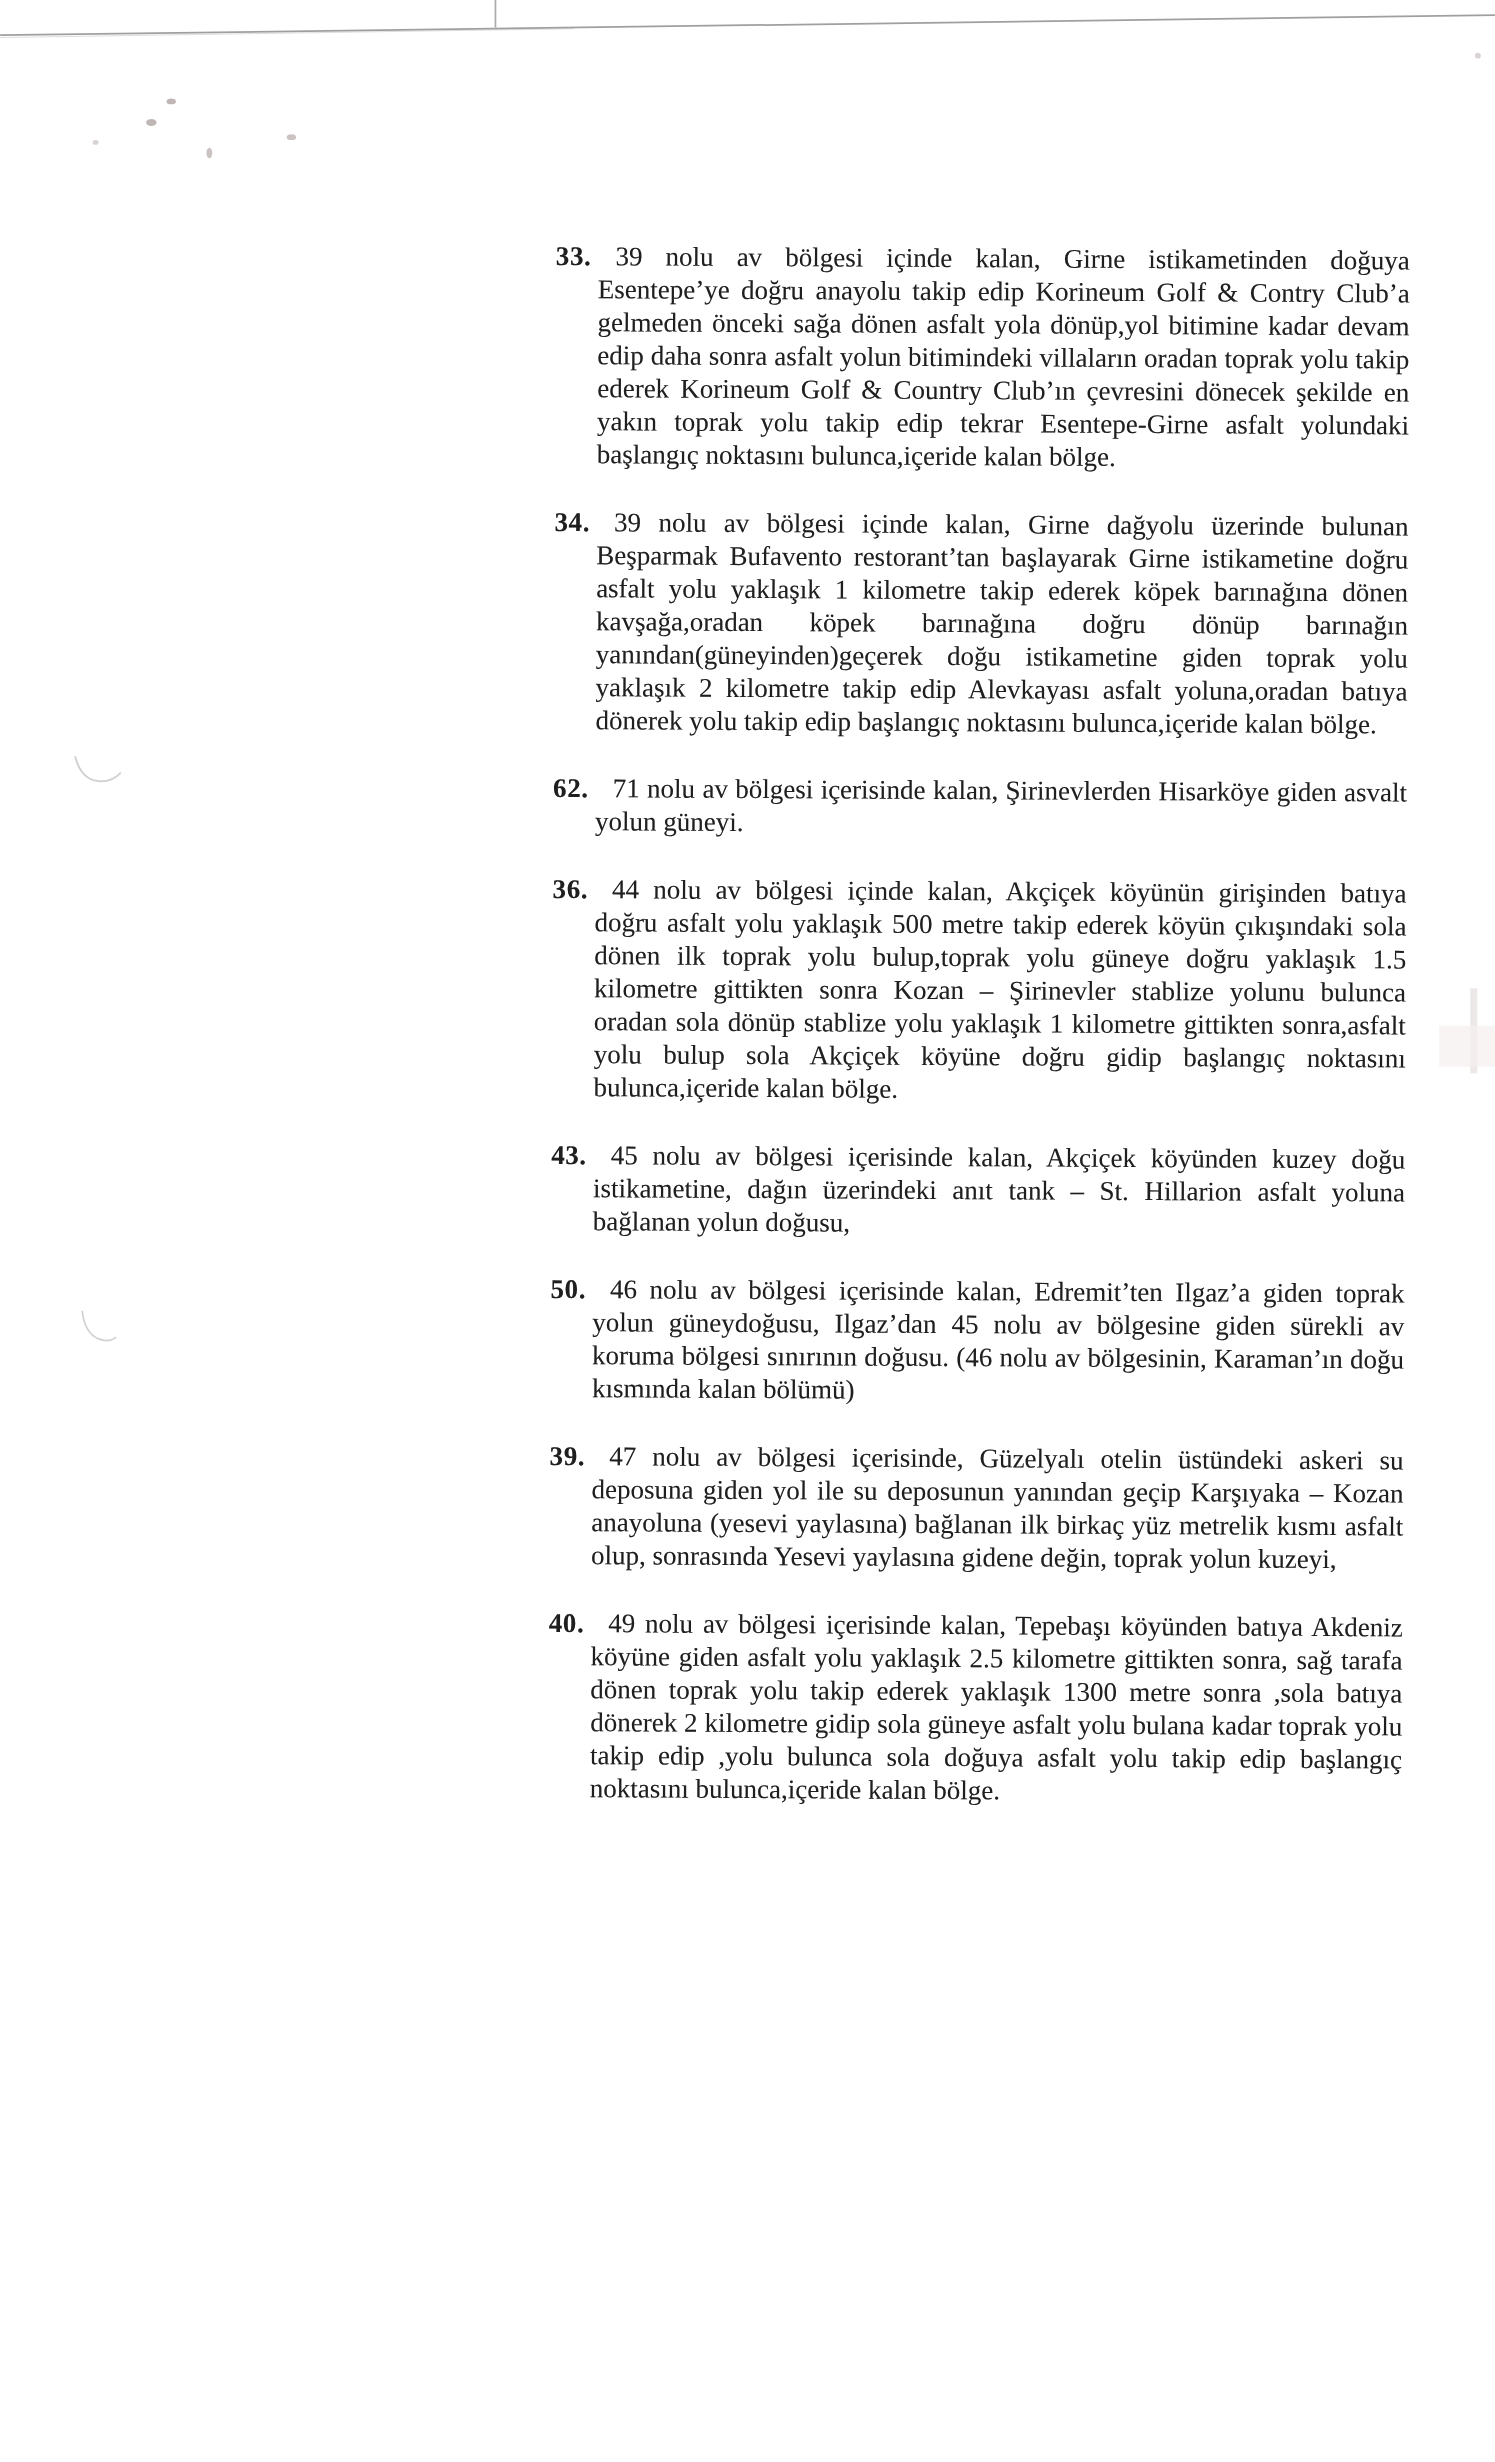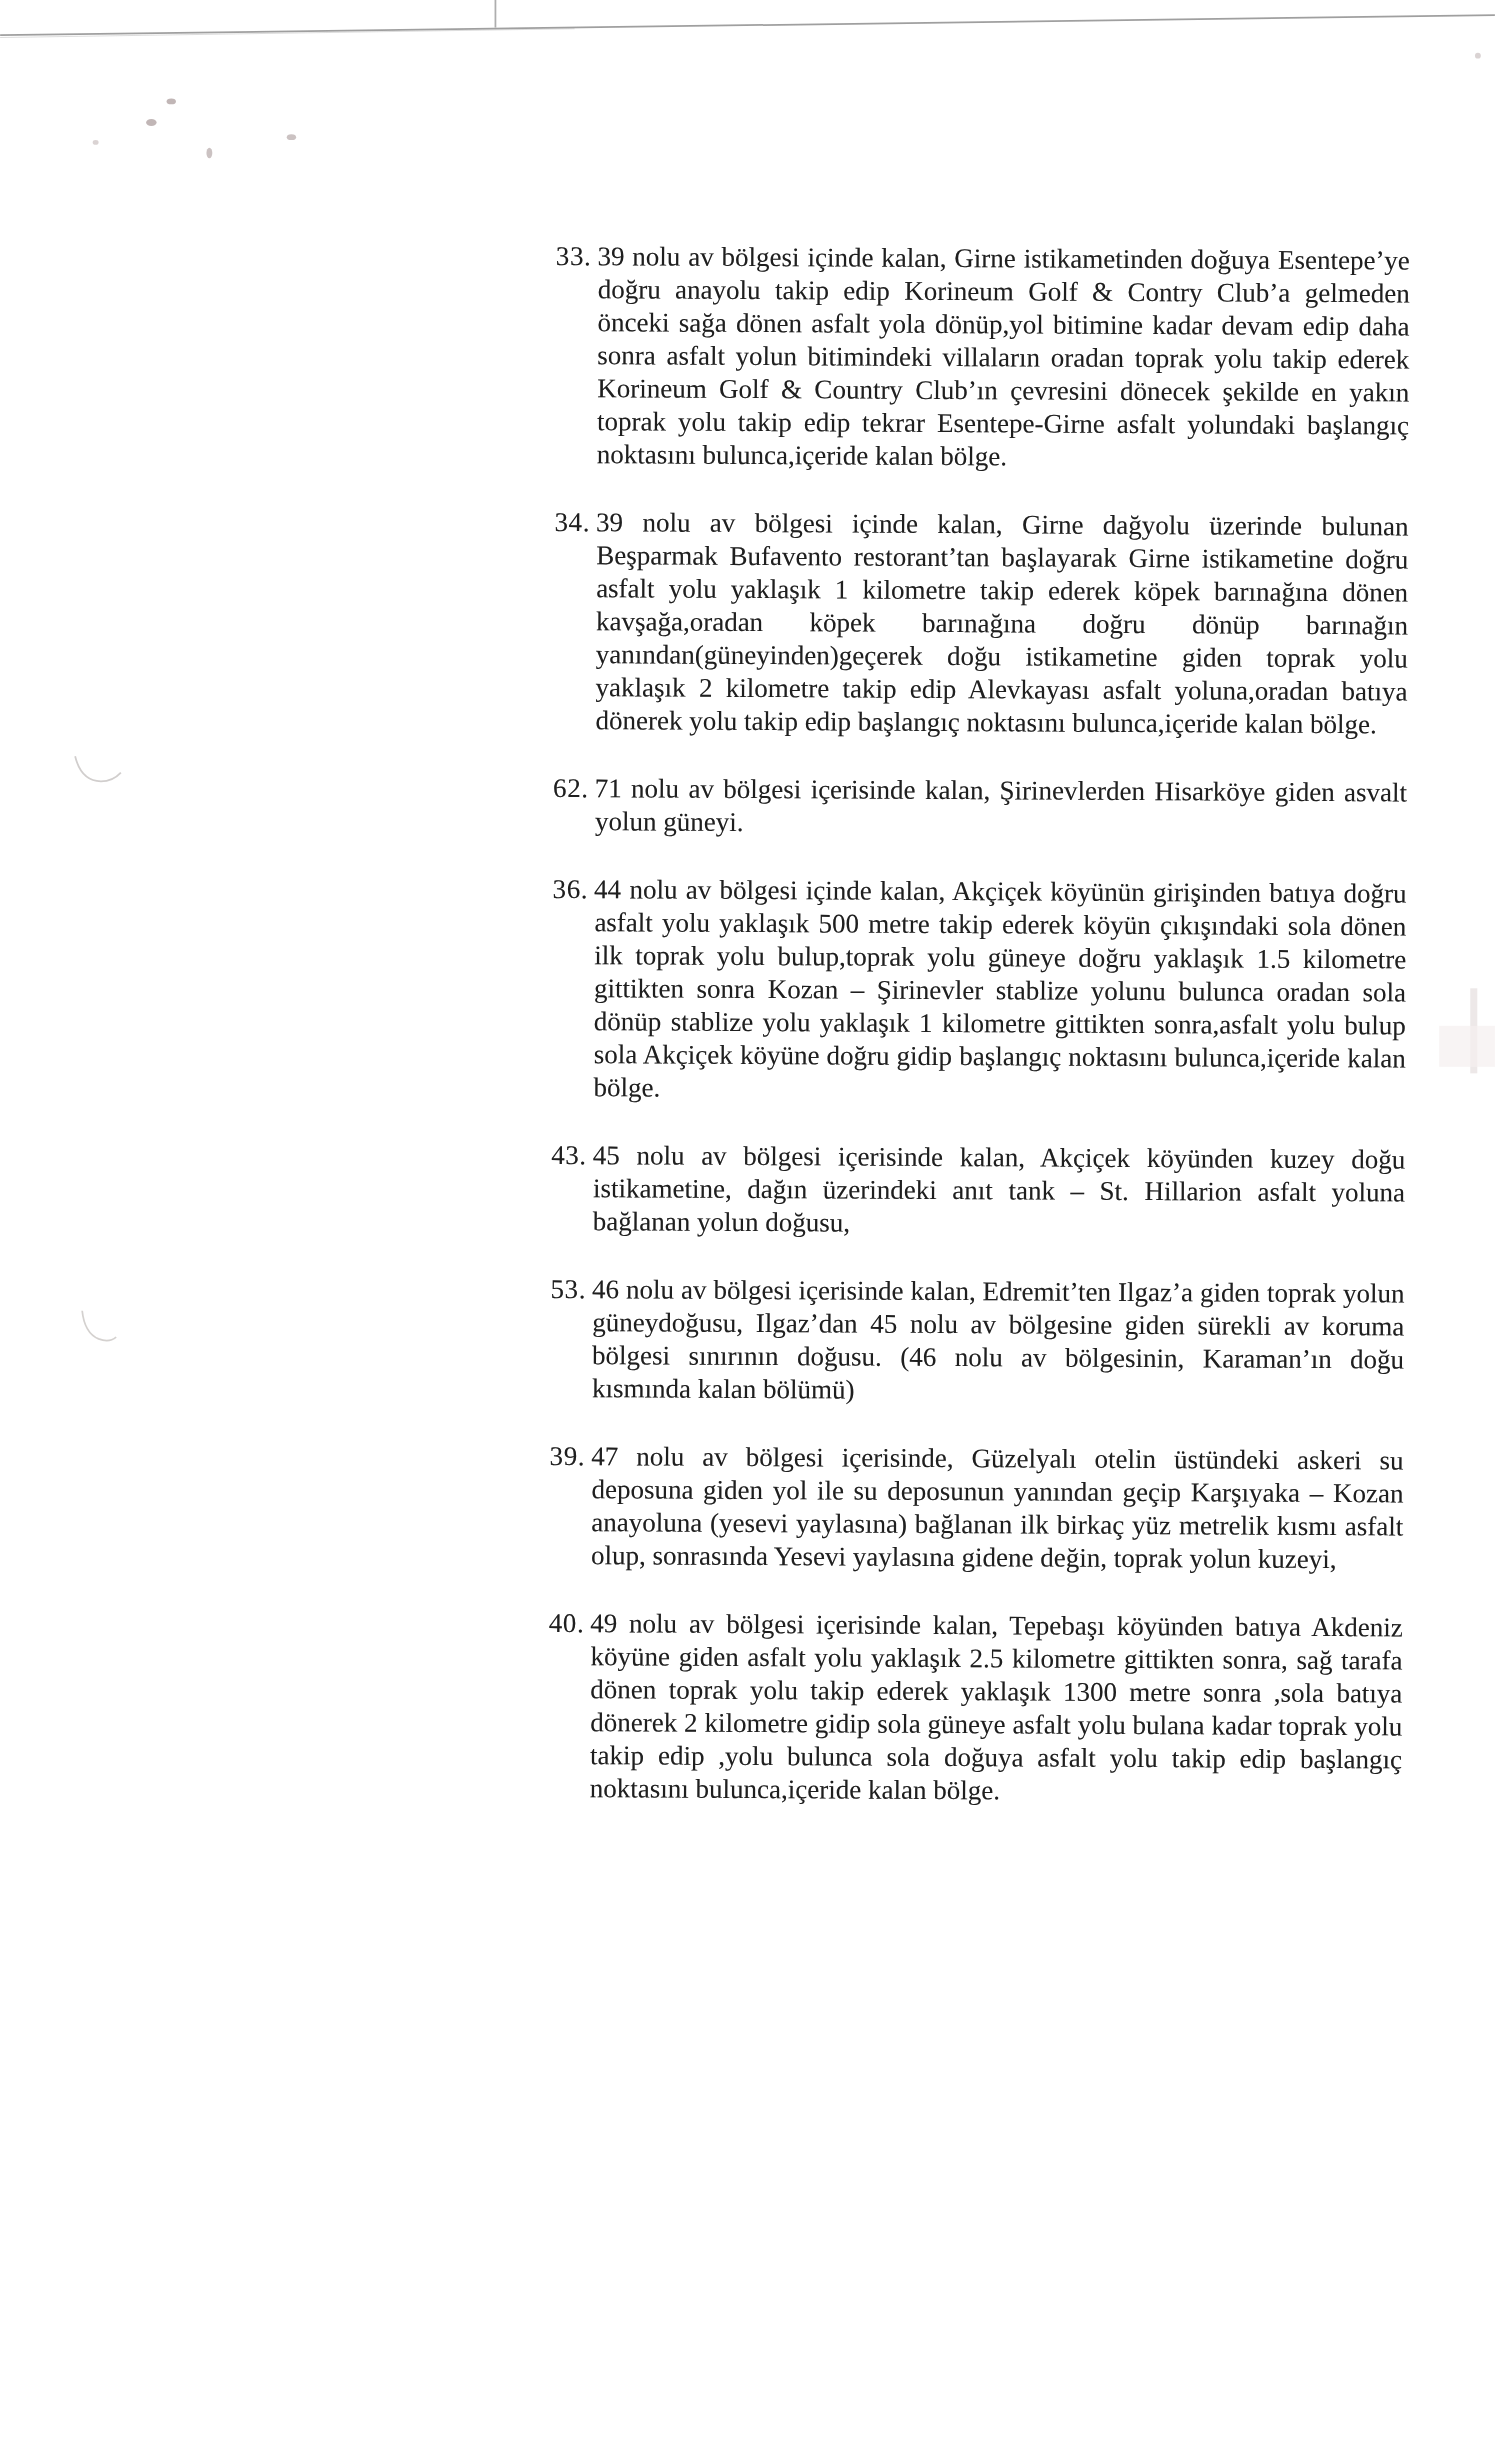--- a/index.html
+++ b/index.html
@@ -30,22 +30,22 @@
     transform-origin: 0 0;
     text-shadow: 0 0 0.6px rgba(30,30,30,0.35);
   }
   .item {
     padding-left: 42px;
     text-indent: -42px;
     margin: 0 0 35px 0;
   }
   .item:last-child { margin-bottom: 0; }
   .num {
-    font-weight: normal;
-    margin-right: 6px;
+    font-weight: bold;
+    margin-right: 24px;
     letter-spacing: 0.6px;
   }
 </style>
 </head>
 <body>
 
 <svg class="artifact-layer" viewBox="0 0 2550 4200" xmlns="http://www.w3.org/2000/svg">
   <line x1="0" y1="60" x2="2550" y2="26" stroke="#8f8f8f" stroke-width="3" opacity="0.85"></line>
   <line x1="0" y1="64" x2="980" y2="49" stroke="#9f9f9f" stroke-width="1.5" opacity="0.4"></line>
   <line x1="845" y1="0" x2="845" y2="47" stroke="#9a9a9a" stroke-width="3" opacity="0.8"></line>
@@ -71,21 +71,21 @@
   <p class="item">
     <span class="num">62.</span><span>71 nolu av bölgesi içerisinde kalan, Şirinevlerden Hisarköye giden asvalt yolun güneyi.</span>
   </p>
   <p class="item">
     <span class="num">36.</span><span>44 nolu av bölgesi içinde kalan, Akçiçek köyünün girişinden batıya doğru asfalt yolu yaklaşık 500 metre takip ederek köyün çıkışındaki sola dönen ilk toprak yolu bulup,toprak yolu güneye doğru yaklaşık 1.5 kilometre gittikten sonra Kozan – Şirinevler stablize yolunu bulunca oradan sola dönüp stablize yolu yaklaşık 1 kilometre gittikten sonra,asfalt yolu bulup sola Akçiçek köyüne doğru gidip başlangıç noktasını bulunca,içeride kalan bölge.</span>
   </p>
   <p class="item">
     <span class="num">43.</span><span>45 nolu av bölgesi içerisinde kalan, Akçiçek köyünden kuzey doğu istikametine, dağın üzerindeki anıt tank – St. Hillarion asfalt yoluna bağlanan yolun doğusu,</span>
   </p>
   <p class="item">
-    <span class="num">53.</span><span>46 nolu av bölgesi içerisinde kalan, Edremit’ten Ilgaz’a giden toprak yolun güneydoğusu, Ilgaz’dan 45 nolu av bölgesine giden sürekli av koruma bölgesi sınırının doğusu. (46 nolu av bölgesinin, Karaman’ın doğu kısmında kalan bölümü)</span>
+    <span class="num">50.</span><span>46 nolu av bölgesi içerisinde kalan, Edremit’ten Ilgaz’a giden toprak yolun güneydoğusu, Ilgaz’dan 45 nolu av bölgesine giden sürekli av koruma bölgesi sınırının doğusu. (46 nolu av bölgesinin, Karaman’ın doğu kısmında kalan bölümü)</span>
   </p>
   <p class="item">
     <span class="num">39.</span><span>47 nolu av bölgesi içerisinde, Güzelyalı otelin üstündeki askeri su deposuna giden yol ile su deposunun yanından geçip Karşıyaka – Kozan anayoluna (yesevi yaylasına) bağlanan ilk birkaç yüz metrelik kısmı asfalt olup, sonrasında Yesevi yaylasına gidene değin, toprak yolun kuzeyi,</span>
   </p>
   <p class="item">
     <span class="num">40.</span><span>49 nolu av bölgesi içerisinde kalan, Tepebaşı köyünden batıya Akdeniz köyüne giden asfalt yolu yaklaşık 2.5 kilometre gittikten sonra, sağ tarafa dönen toprak yolu takip ederek yaklaşık 1300 metre sonra ,sola batıya dönerek 2 kilometre gidip sola güneye asfalt yolu bulana kadar toprak yolu takip edip ,yolu bulunca sola doğuya asfalt yolu takip edip başlangıç noktasını bulunca,içeride kalan bölge.</span>
   </p>
 </div>
 
 

